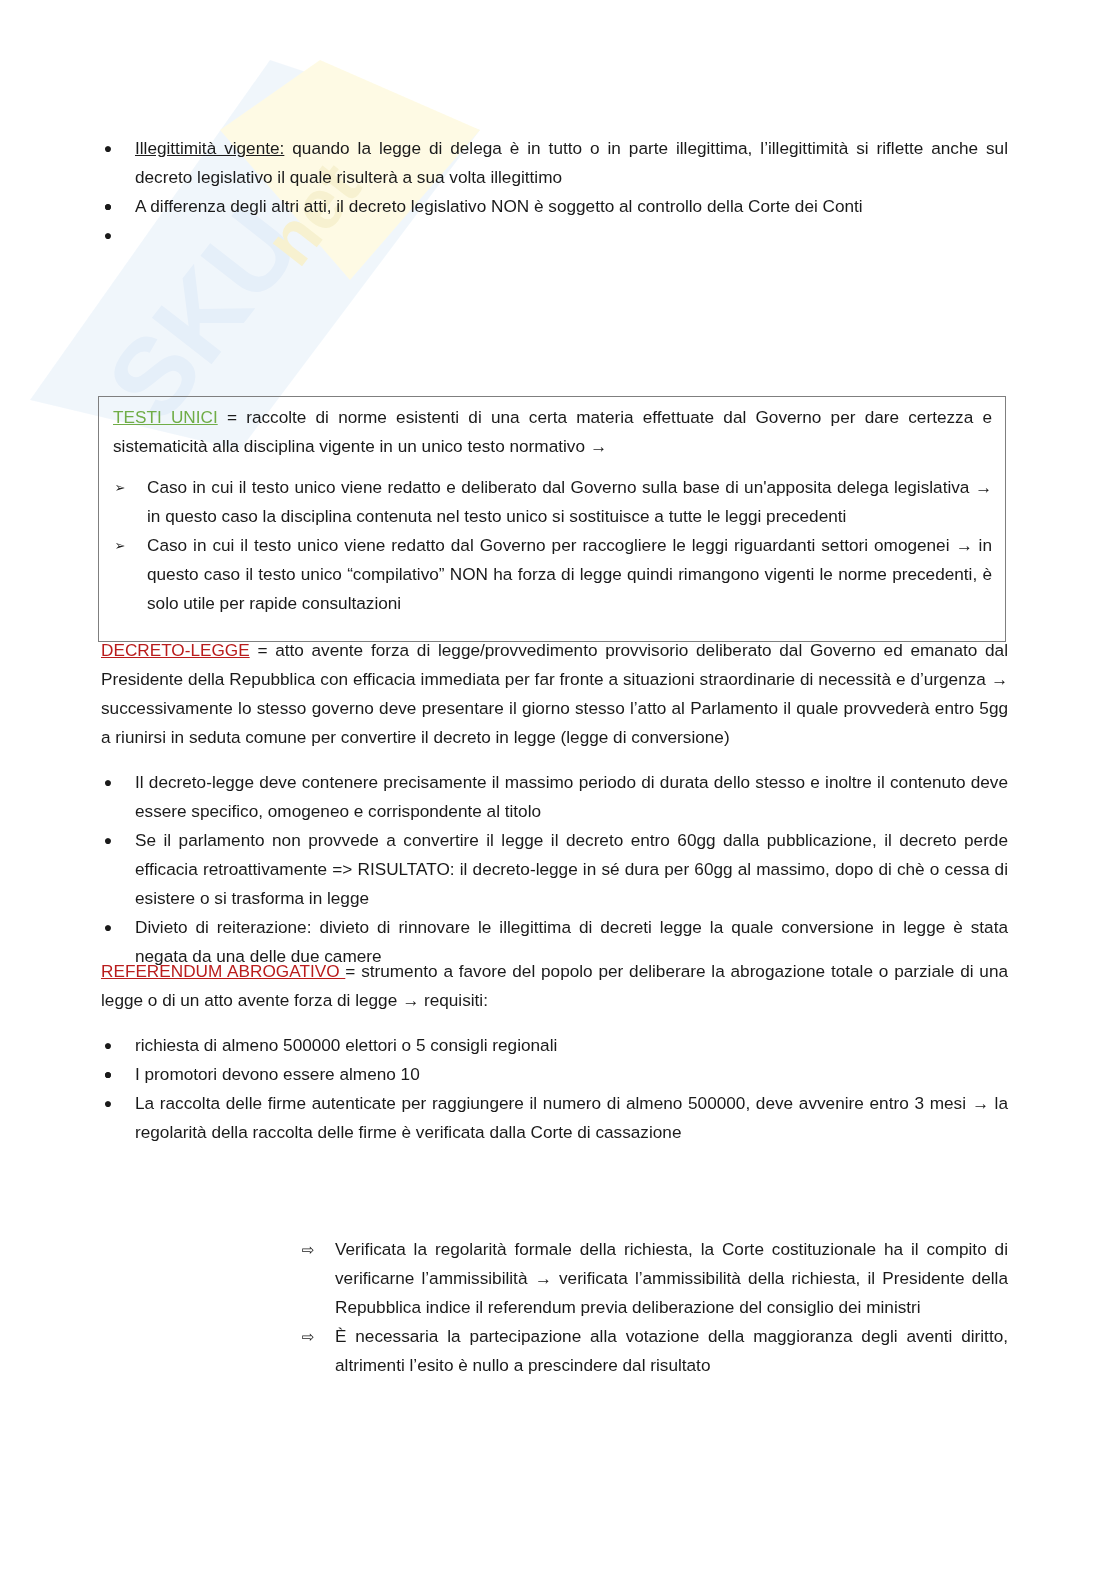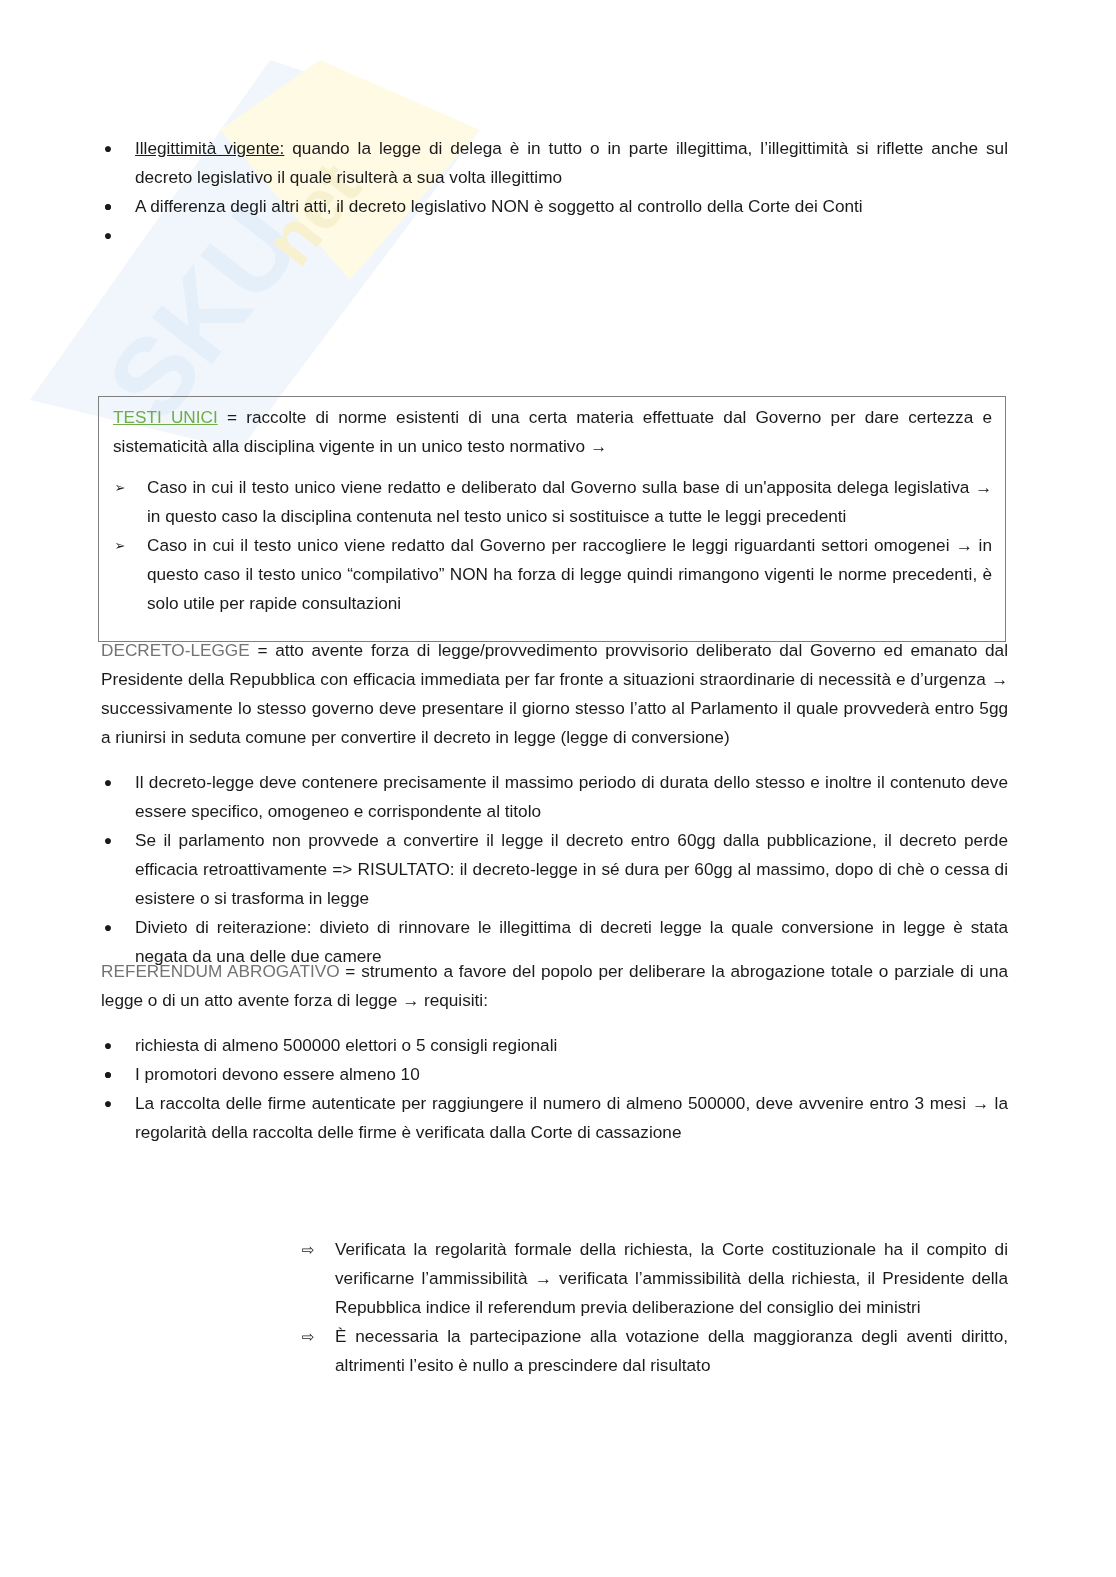--- a/index.html
+++ b/index.html
@@ -13,21 +13,21 @@
   }
   .page { position: absolute; left: 0; top: 0; width: 1116px; z-index: 1; }
   .txt { font-size: 17.2px; line-height: 29px; text-align: justify; }
   ul.bul { list-style: none; margin: 0; padding: 0; }
   ul.bul li { position: relative; padding-left: 34px; }
   ul.bul li .mark {
     position: absolute; left: 0; top: 0; width: 14px; text-align: center; font-size: 14px;
   }
   .u { text-decoration: underline; }
   .h-green { color: #70ad47; text-decoration: underline; }
-  .h-blue { color: #737373; }
+  .h-blue { color: #b91c1c; text-decoration: underline; }
 
   #sec1 { position: absolute; left: 101px; top: 134px; width: 907px; }
   #box {
     position: absolute; left: 98px; top: 396px; width: 908px; height: 246px;
     border: 1.5px solid #7f7f7f; box-sizing: border-box; padding: 6px 13px 0 14px;
   }
   #box .intro { margin-bottom: 12px; }
   #box ul.bul li { padding-left: 34px; }
   #box ul.bul li .mark { font-size: 13px; }
   #sec3 { position: absolute; left: 101px; top: 636px; width: 907px; }

